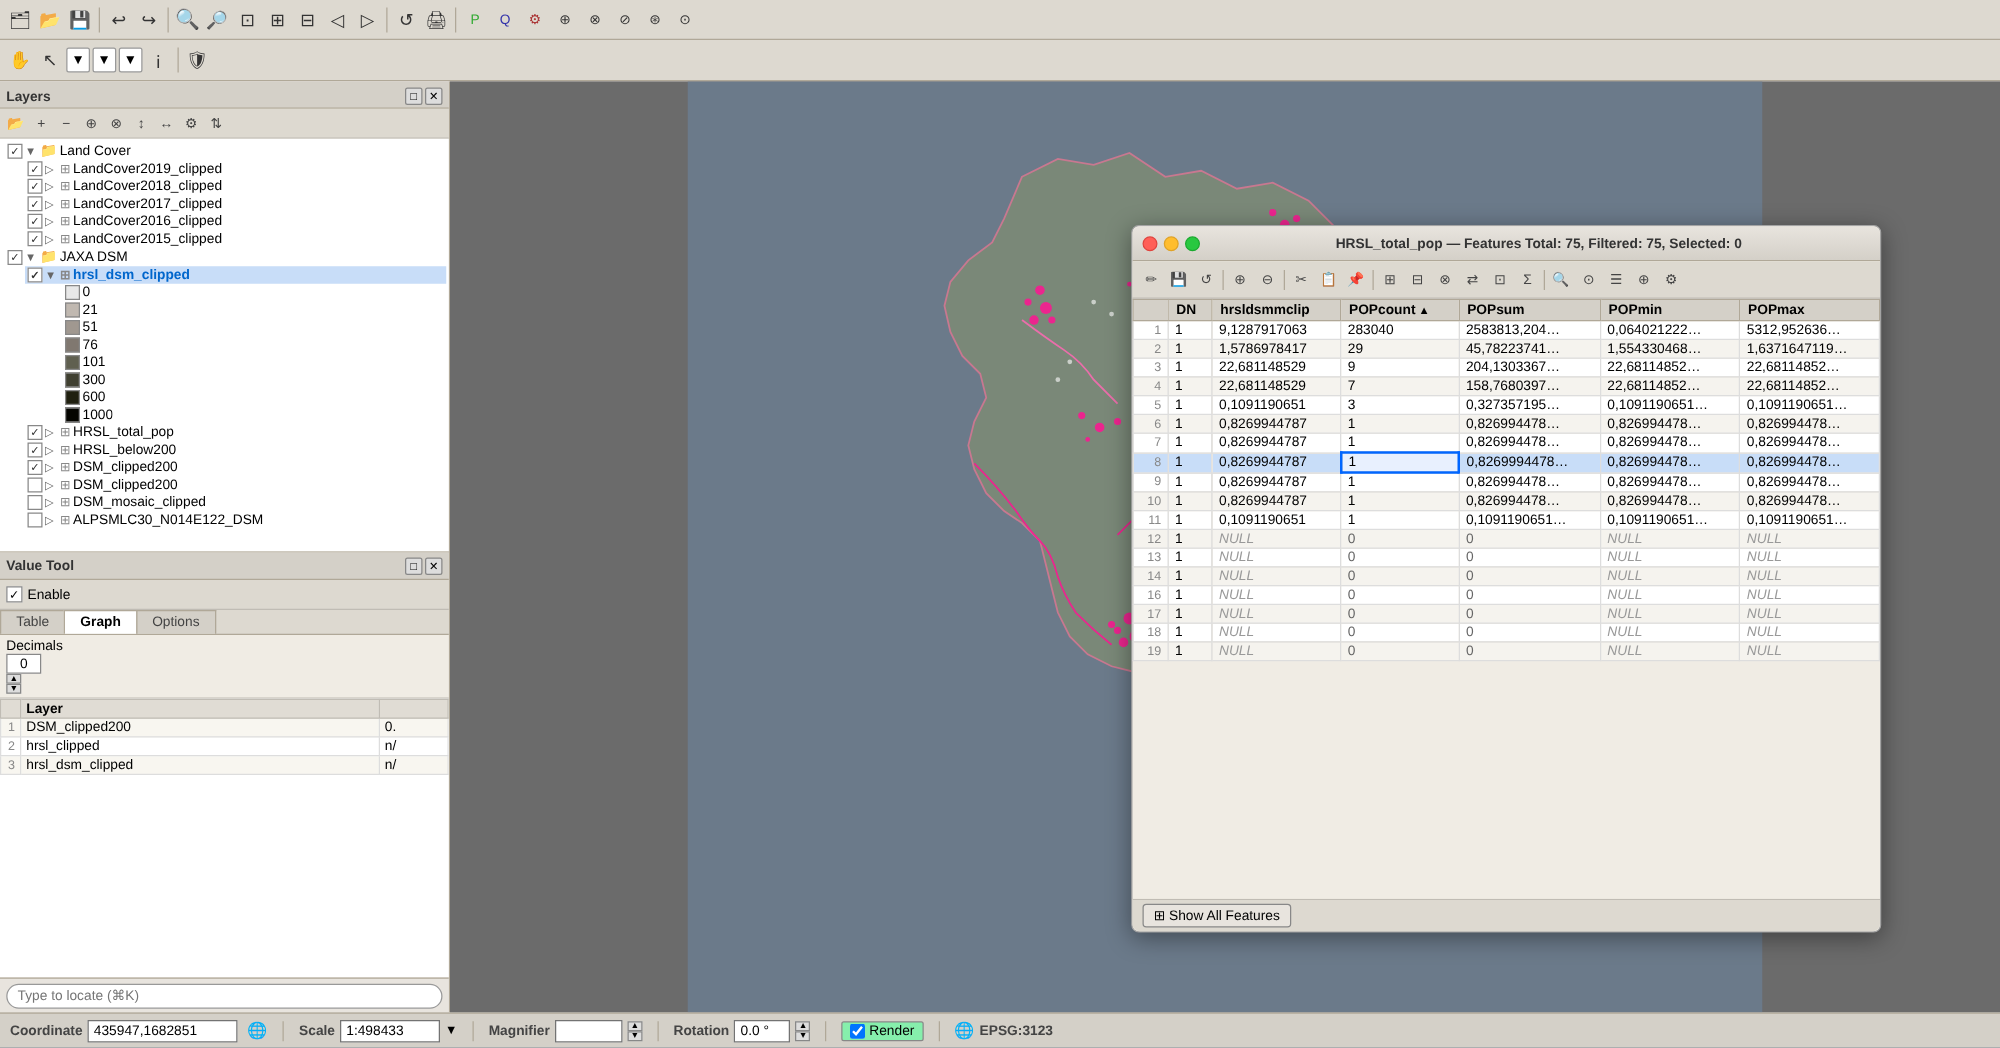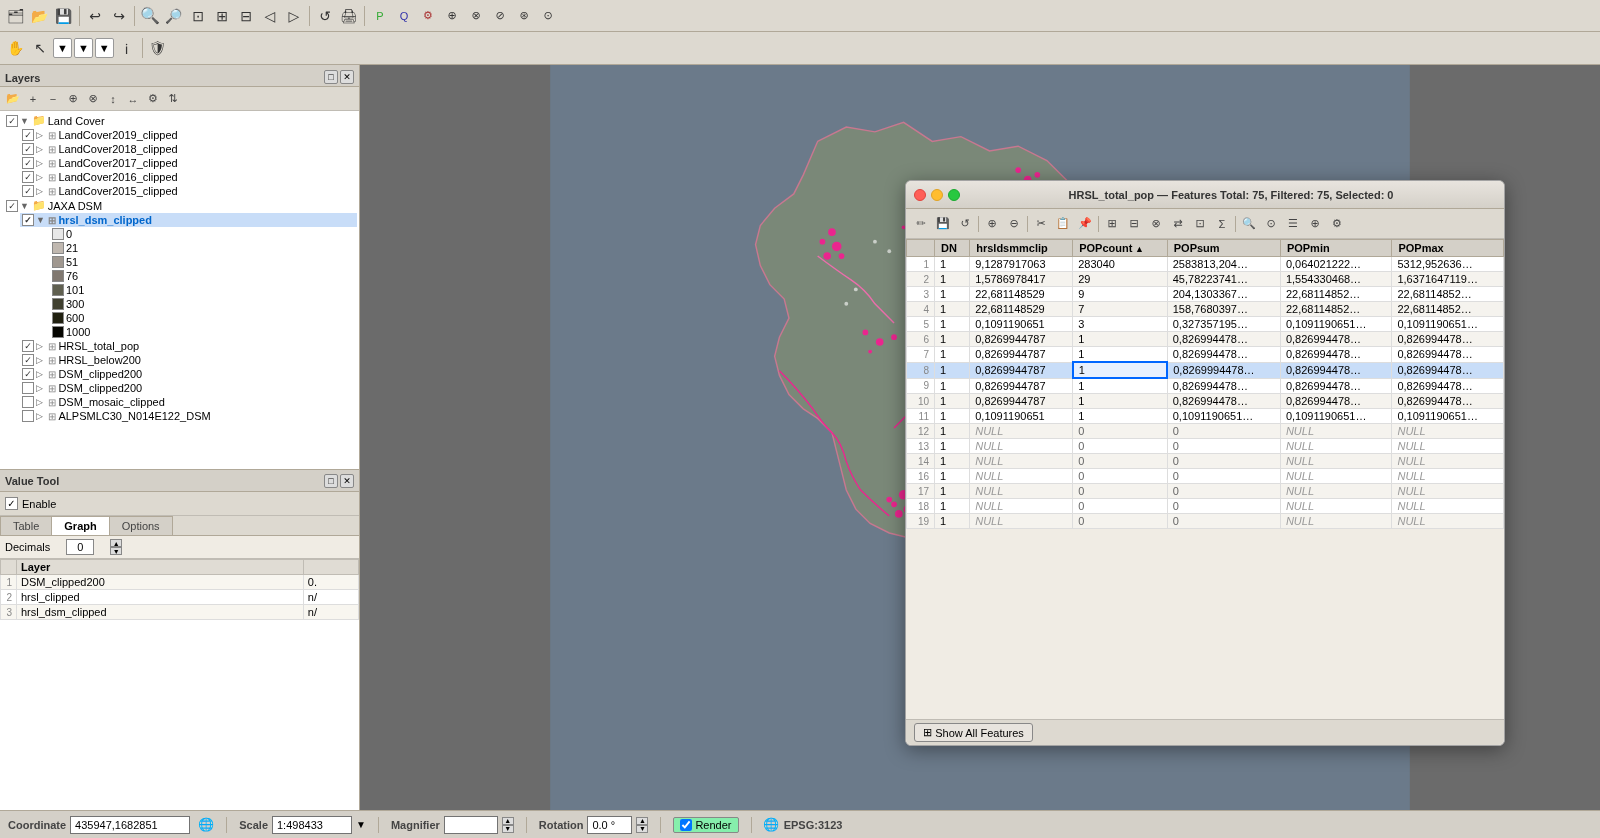--- a/index.html
+++ b/index.html
@@ -47,21 +47,21 @@
     .value-tool-panel { height: 340px; display: flex; flex-direction: column; }
     .value-tool-header { display: flex; align-items: center; justify-content: space-between; background: #d4d0c8; padding: 2px 5px; border-bottom: 1px solid #b0a898; height: 22px; }
     .enable-row { display: flex; align-items: center; gap: 4px; padding: 3px 5px; background: #ddd9d0; border-bottom: 1px solid #c0bcb4; height: 24px; }
     .enable-checkbox { width: 13px; height: 13px; border: 1px solid #888; background: white; display: flex; align-items: center; justify-content: center; }
     .enable-checkbox.checked::after { content: '✓'; font-size: 10px; }
 
     .tabs-row { display: flex; border-bottom: 1px solid #b0a898; background: #ddd9d0; }
     .tab-btn { padding: 3px 12px; font-size: 11px; cursor: pointer; border: 1px solid #b0a898; border-bottom: none; background: #d4d0c8; margin-right: -1px; color: #444; }
     .tab-btn.active { background: white; color: #000; font-weight: bold; }
 
-    .decimals-row { display: flex; align-items: center; gap: 16px; padding: 3px 5px; background: #f0ece4; border-bottom: 1px solid #c0bcb4; }
+    .decimals-row { display: flex; align-items: flex-start; gap: 0; padding: 3px 5px; background: #f0ece4; border-bottom: 1px solid #c0bcb4; flex-direction: column; }
     .decimals-label { font-size: 11px; }
     .decimals-input { width: 28px; height: 16px; border: 1px solid #888; font-size: 11px; text-align: center; }
     .decimals-spinner { display: flex; flex-direction: column; }
     .spin-btn { width: 12px; height: 8px; border: 1px solid #888; background: #ddd; display: flex; align-items: center; justify-content: center; font-size: 7px; cursor: pointer; line-height: 1; }
 
     .value-table { flex: 1; overflow-y: auto; background: white; }
     .value-table table { width: 100%; border-collapse: collapse; font-size: 11px; }
     .value-table th { background: #e0dcd4; border: 1px solid #c0bcb4; padding: 1px 4px; font-weight: bold; text-align: left; font-size: 11px; }
     .value-table td { border: 1px solid #ddd; padding: 1px 4px; white-space: nowrap; }
     .value-table tr:nth-child(odd) td { background: #f8f6f0; }
@@ -379,20 +379,23 @@
               <tr>
                 <td class="row-num">3</td>
                 <td>hrsl_dsm_clipped</td>
                 <td>n/</td>
               </tr>
             </tbody>
           </table>
         </div>
       </div>
 
+      <div class="search-bar">
+        <input type="text" class="search-input" placeholder="Type to locate (⌘K)" style="">
+      </div>
     </div>
 
     <div class="map-area">
       
       <svg class="map-svg" viewBox="0 0 900 780" xmlns="http://www.w3.org/2000/svg">
 
         <rect width="900" height="780" fill="#6b7a8a"></rect>
 
         <path d="M 280 80 L 310 65 L 340 70 L 370 60 L 400 80 L 430 75 L 460 90 L 490 85
                  L 520 100 L 540 120 L 560 140 L 570 160 L 580 185 L 575 210 L 560 230

